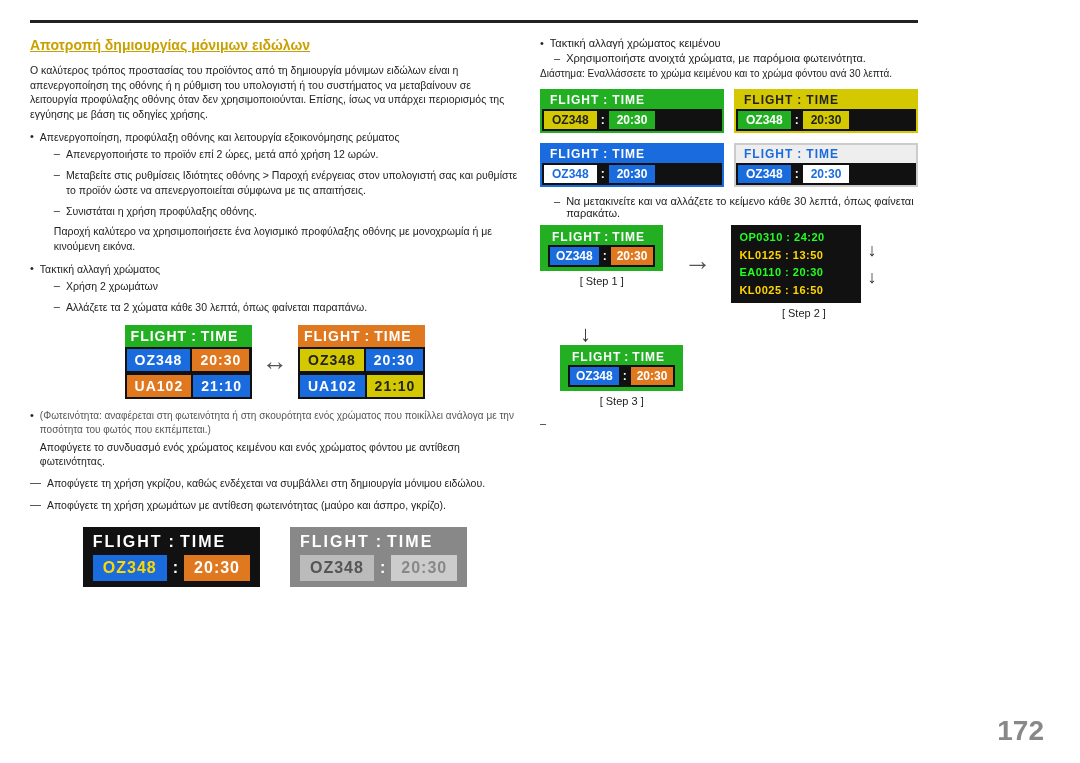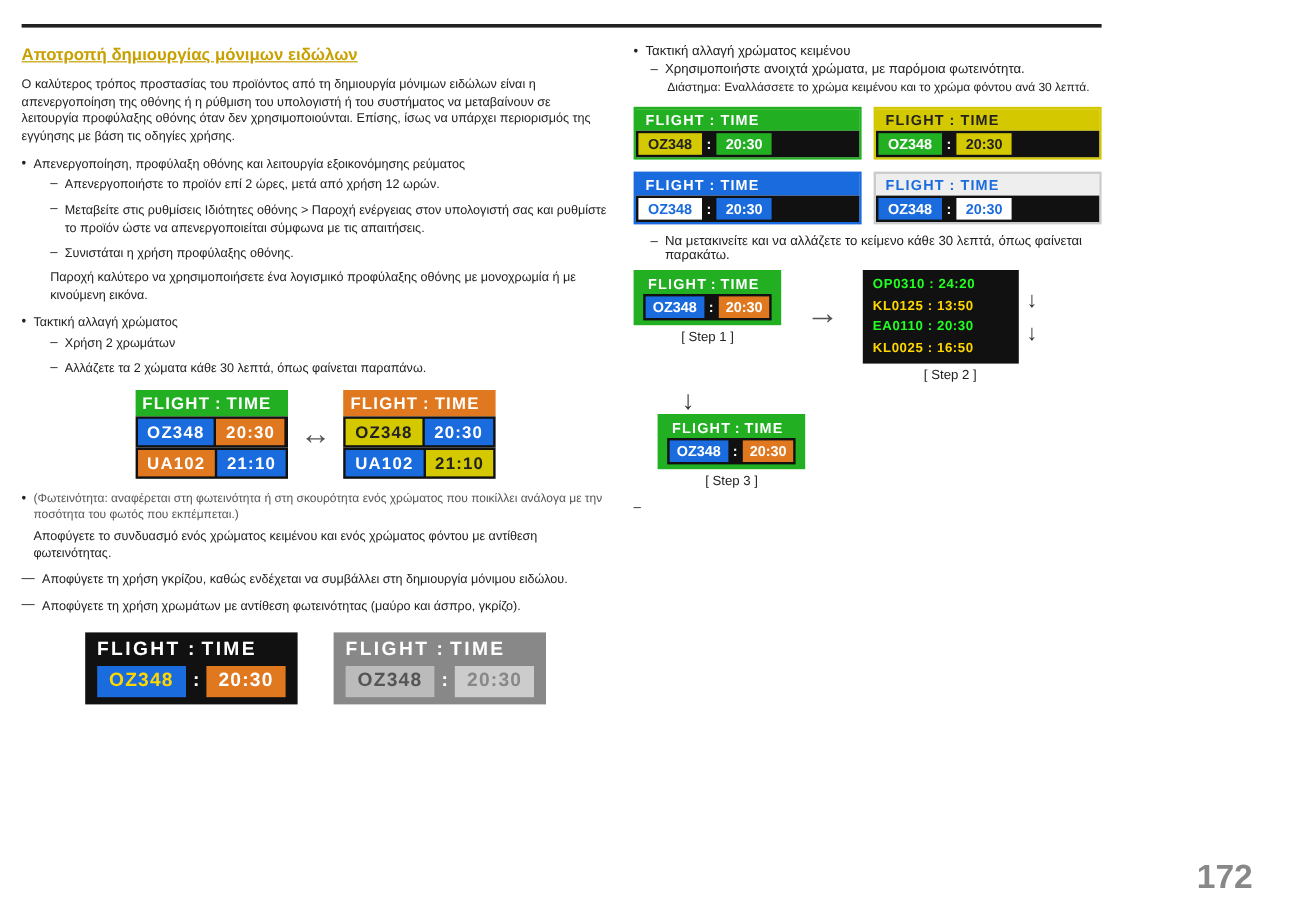--- a/index.html
+++ b/index.html
@@ -10,21 +10,21 @@
       font-family: Arial, sans-serif;
       font-size: 11px;
       color: #222;
       overflow: hidden;
       position: relative;
     }
 
     .page {
       width: 948px;
       height: 763px;
-      padding: 20px 30px 20px 18px;
+      padding: 20px 30px 20px 30px;
       display: flex;
       flex-direction: column;
     }
 
     .top-line {
       width: 100%;
       height: 3px;
       background: #222;
       margin-bottom: 14px;
     }
@@ -332,21 +332,21 @@
 
     <div class="right-col">
       <div class="right-bullet">
         <span class="bullet-symbol">•</span>
         <span>Τακτική αλλαγή χρώματος κειμένου</span>
       </div>
       <div class="sub-dash" style="margin-left:14px;">
         <span class="dash-symbol">–</span>
         <span>Χρησιμοποιήστε ανοιχτά χρώματα, με παρόμοια φωτεινότητα.</span>
       </div>
-      <p style="margin-left:28px;margin-bottom:8px;font-size:10px;">Διάστημα: Εναλλάσσετε το χρώμα κειμένου και το χρώμα φόντου ανά 30 λεπτά.</p>
+      <p style="margin-bottom:8px;font-size:10px;">Διάστημα: Εναλλάσσετε το χρώμα κειμένου και το χρώμα φόντου ανά 30 λεπτά.</p>
 
       <div class="right-top-boards-grid">
 
         <div style="display:inline-flex;flex-direction:column;border:2px solid #22b022;">
           <div style="background:#22b022;color:#fff;font-weight:900;font-size:12px;padding:2px 8px;letter-spacing:1px;display:flex;gap:4px;">
             <span>FLIGHT</span>
             <span> : </span>
             <span>TIME</span>
           </div>
           <div style="display:flex;flex-direction:row;gap:2px;background:#111;padding:2px;">

